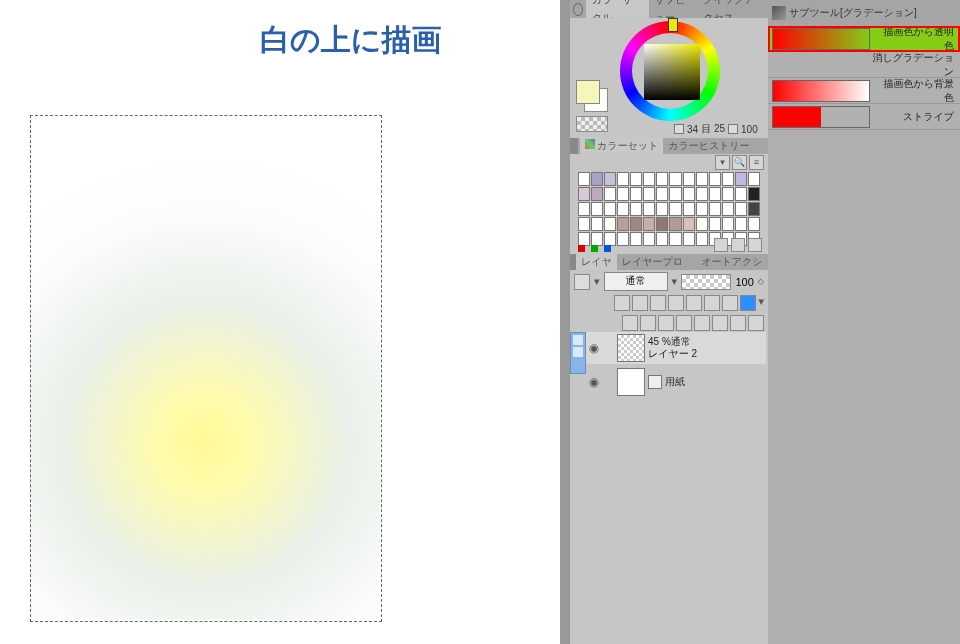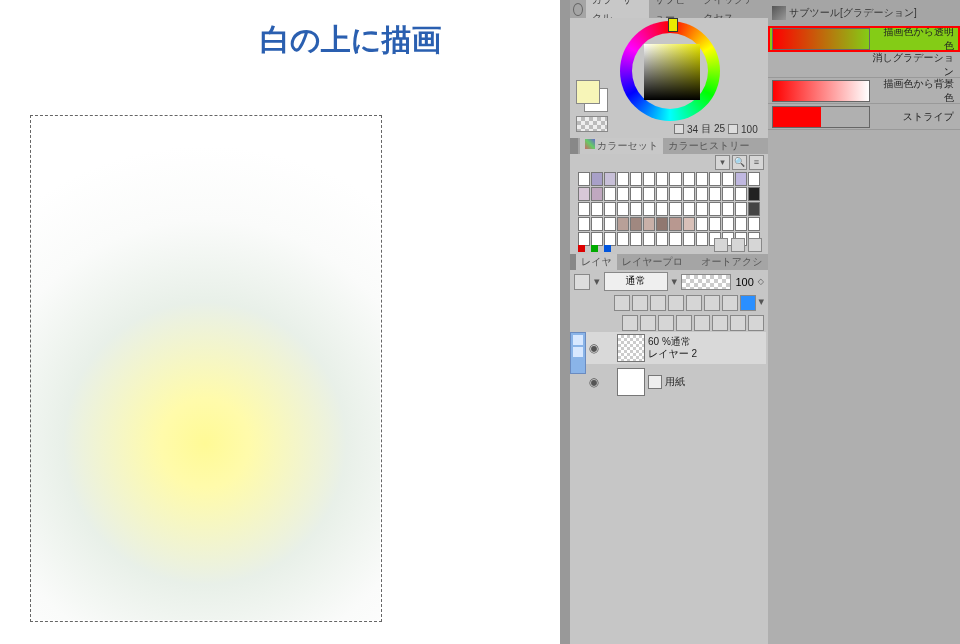--- a/index.html
+++ b/index.html
@@ -265,21 +265,21 @@
       <div id="thumbbar">
           <div></div>
           <div></div>
         </div>
 
       <div class="layer-item" id="layer1">
         <div class="eye">◉</div>
         <div class="lock"></div>
         <div class="lthumb ck"></div>
         <div class="linfo">
-          <div>60 %通常</div>
+          <div>45 %通常</div>
           <div>レイヤー 2</div>
         </div>
       </div>
       <div class="layer-item" id="layer2">
         <div class="eye">◉</div>
         <div class="lock"></div>
         <div class="lthumb wh"></div>
         <div class="lmask"></div>
         <div class="linfo">
           <div>用紙</div>

